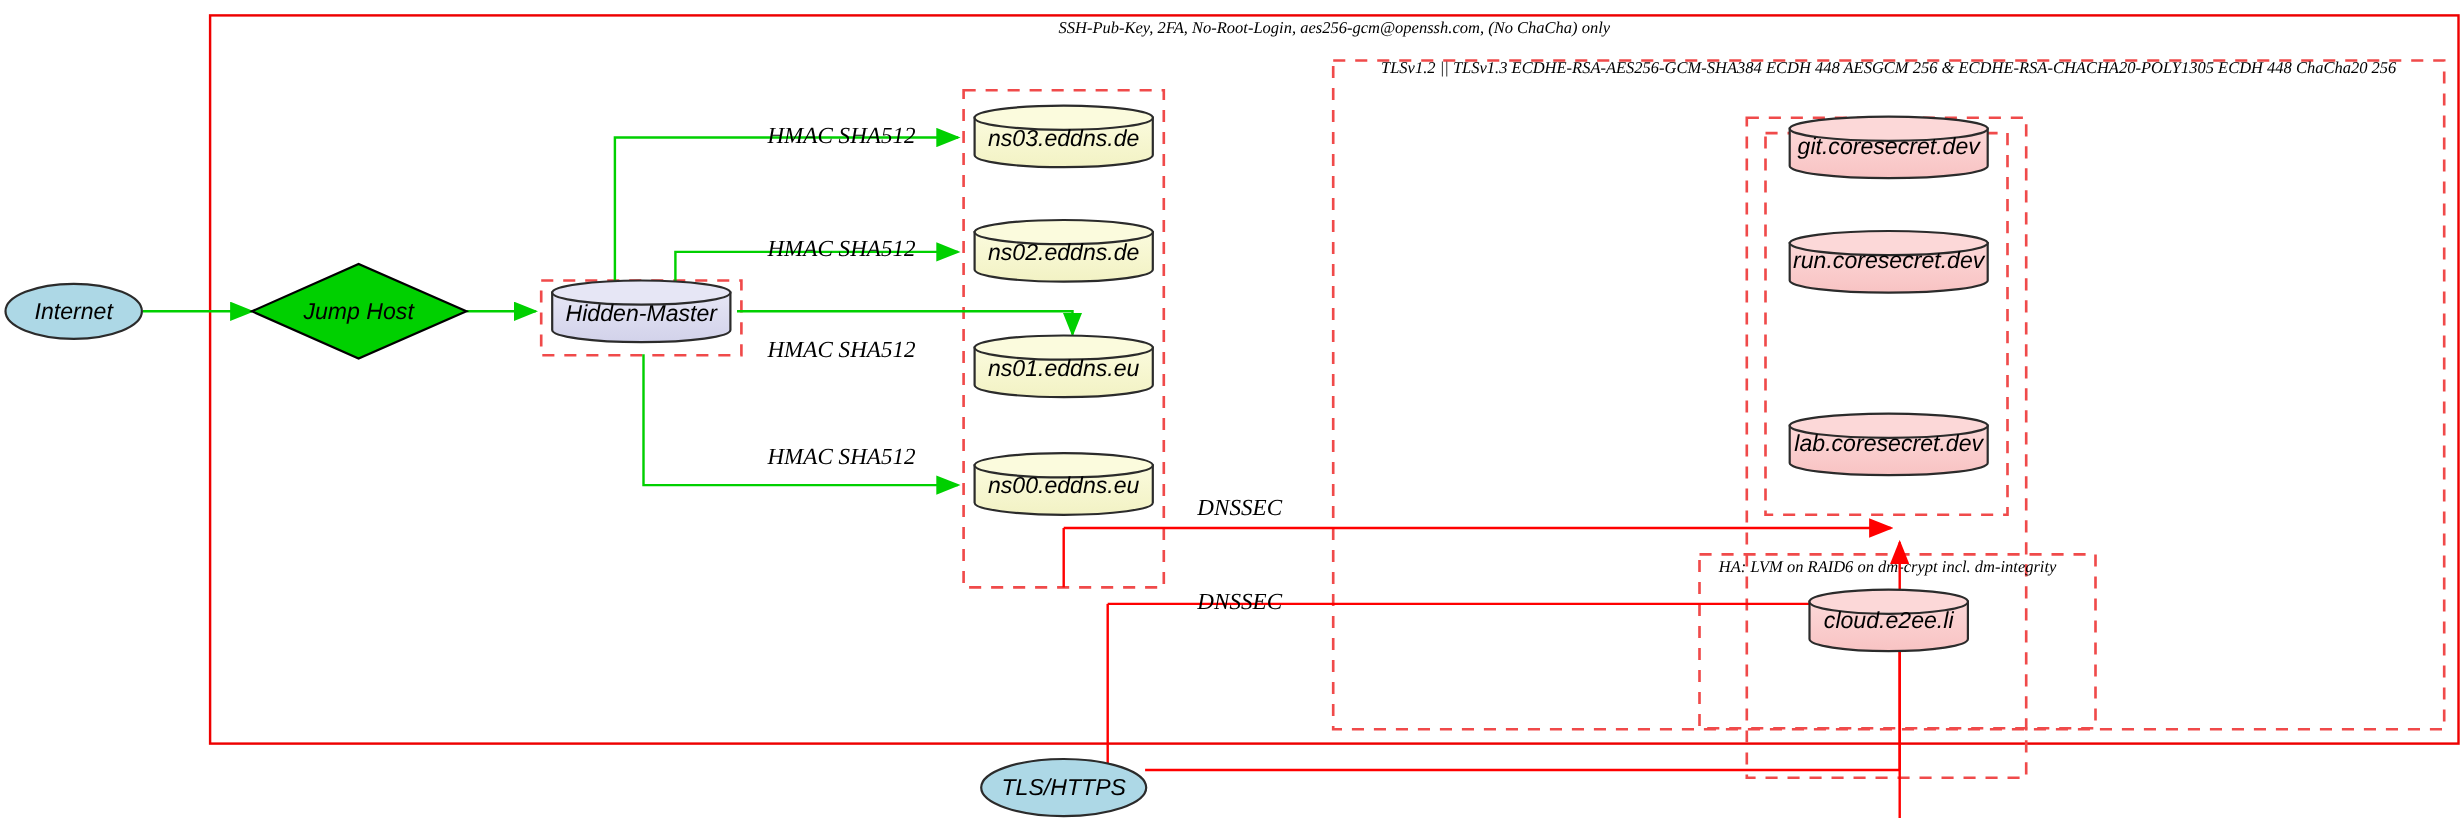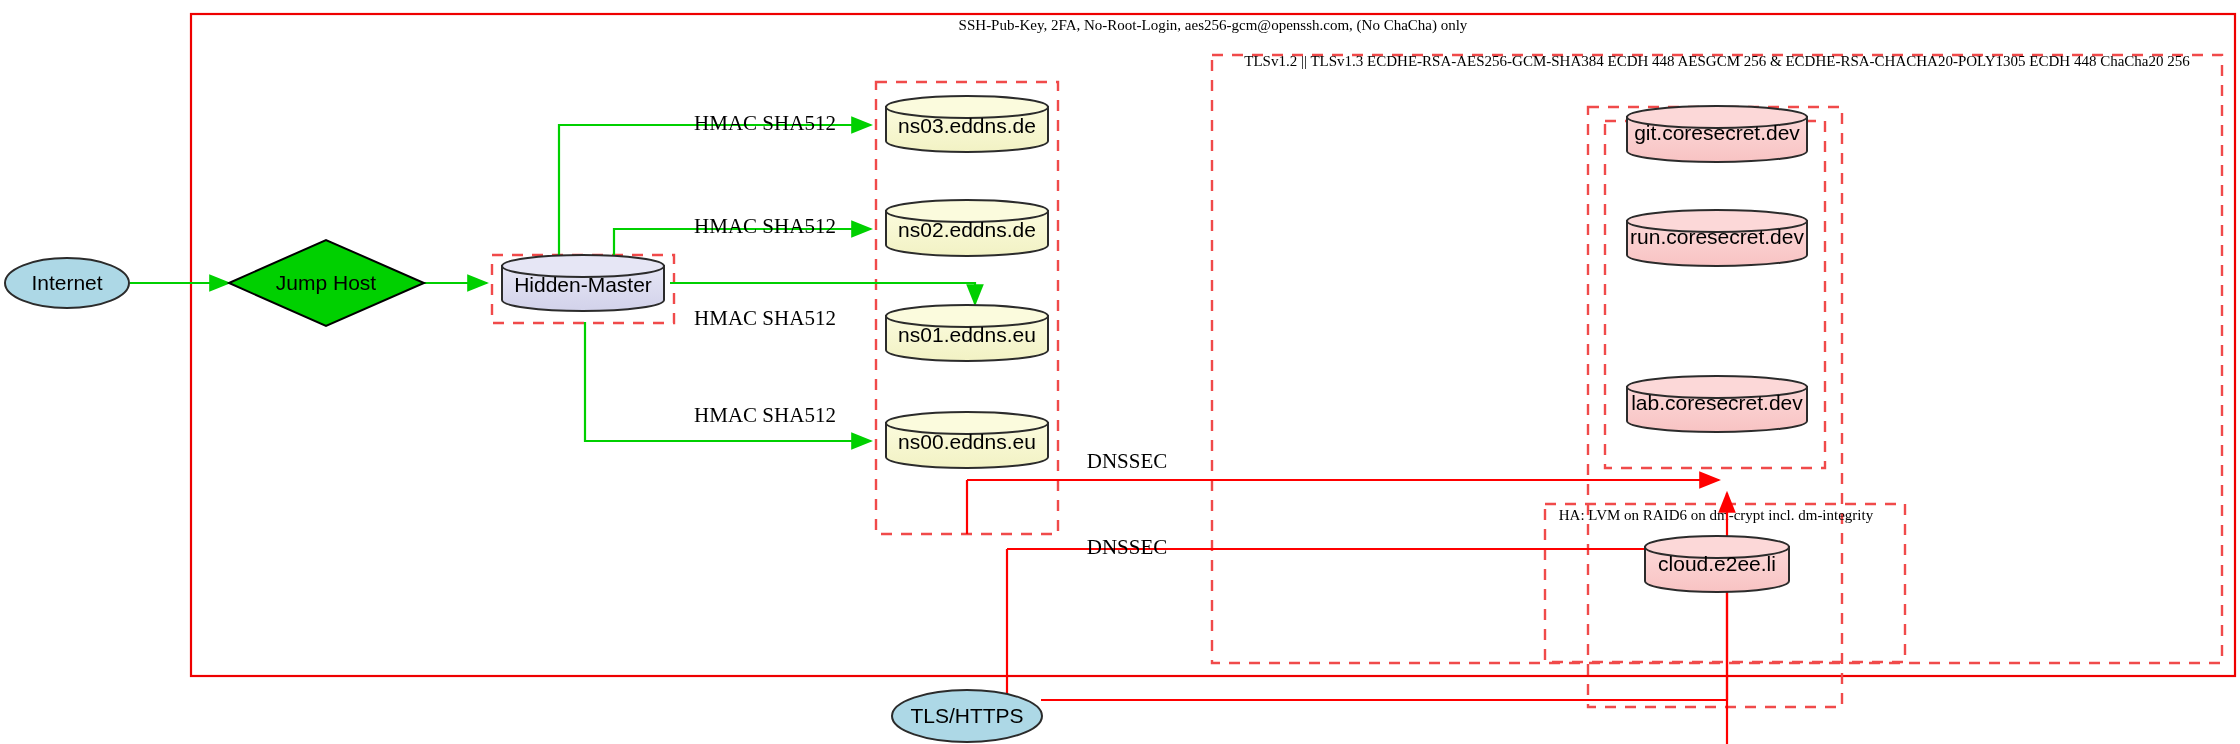--- a/index.html
+++ b/index.html
@@ -1,18 +1,18 @@
 <!DOCTYPE html>
 <html><head>
 <meta charset="utf-8">
 <style>
   html,body{margin:0;padding:0;background:#ffffff;}
   body{width:2240px;height:744px;overflow:hidden;
        font-family:"Liberation Sans",sans-serif;}
-  #stage{position:relative;width:2240px;height:577px;}
+  #stage{position:relative;width:2240px;height:577px;font-style:italic;}
   svg{position:absolute;left:0;top:0;}
   .node-label{font-family:"Liberation Sans",sans-serif;font-size:21px;fill:#000;
               text-anchor:middle;dominant-baseline:middle;}
   .edge-label{font-family:"Liberation Serif",serif;font-size:21px;fill:#000;
               text-anchor:middle;dominant-baseline:middle;}
   .cluster-label{font-family:"Liberation Serif",serif;font-size:15px;fill:#000;
                  text-anchor:middle;dominant-baseline:middle;}
   .grn{stroke:#00d000;stroke-width:2.2;fill:none;}
   .red{stroke:#ff0000;stroke-width:2.2;fill:none;}
   .cylbody{stroke:#2b2b2b;stroke-width:2;}

